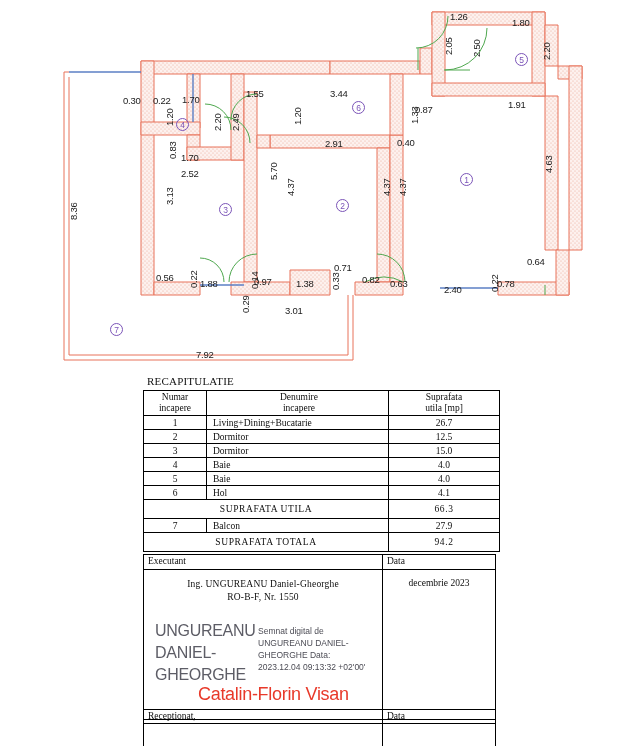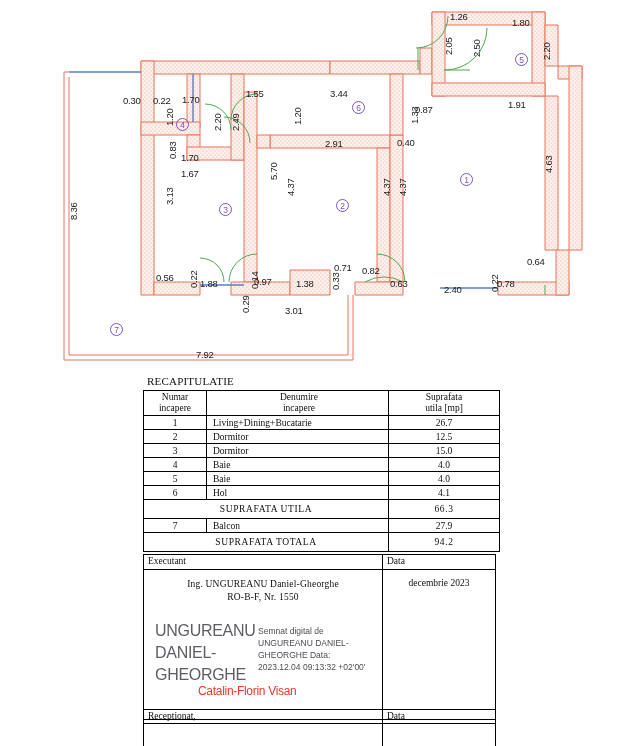--- a/index.html
+++ b/index.html
@@ -159,21 +159,21 @@
     font-family: "Liberation Sans", sans-serif;
     font-size: 8.5px;
     line-height: 12px;
     color: #4c4c55;
   }
   #sig-visan-name {
     position: absolute;
     left: 198px;
     top: 684px;
     font-family: "Liberation Sans", sans-serif;
-    font-size: 12px;
+    font-size: 18px;
     color: #e8392a;
     letter-spacing: -0.3px;
     white-space: nowrap;
   }
   #sig-visan-meta {
     position: absolute;
     left: 196px;
     top: 702px;
     font-family: "Liberation Sans", sans-serif;
     font-size: 13px;
@@ -311,21 +311,21 @@
 
     <div class="dimtext vert" style="left:68px; top:220px;">8.36</div>
     <div class="dimtext" style="left:196px; top:349px;">7.92</div>
 
     <div class="dimtext" style="left:123px; top:95px;">0.30</div>
     <div class="dimtext" style="left:153px; top:95px;">0.22</div>
     <div class="dimtext" style="left:182px; top:94px;">1.70</div>
     <div class="dimtext vert" style="left:164px; top:126px;">1.20</div>
     <div class="dimtext vert" style="left:167px; top:159px;">0.83</div>
     <div class="dimtext" style="left:181px; top:152px;">1.70</div>
-    <div class="dimtext" style="left:181px; top:168px;">1.67</div>
+    <div class="dimtext" style="left:181px; top:168px;">2.52</div>
     <div class="dimtext vert" style="left:212px; top:131px;">2.20</div>
     <div class="dimtext vert" style="left:230px; top:131px;">2.49</div>
 
     <div class="dimtext" style="left:246px; top:88px;">1.55</div>
     <div class="dimtext vert" style="left:292px; top:125px;">1.20</div>
     <div class="dimtext" style="left:330px; top:88px;">3.44</div>
     <div class="dimtext" style="left:415px; top:104px;">0.87</div>
     <div class="dimtext vert" style="left:409px; top:124px;">1.33</div>
     <div class="dimtext" style="left:325px; top:138px;">2.91</div>
     <div class="dimtext" style="left:397px; top:137px;">0.40</div>
@@ -347,21 +347,21 @@
     <div class="dimtext" style="left:156px; top:272px;">0.56</div>
     <div class="dimtext vert" style="left:188px; top:288px;">0.22</div>
     <div class="dimtext" style="left:200px; top:278px;">1.88</div>
     <div class="dimtext vert" style="left:240px; top:313px;">0.29</div>
     <div class="dimtext vert" style="left:249px; top:289px;">0.14</div>
     <div class="dimtext" style="left:254px; top:276px;">0.97</div>
     <div class="dimtext" style="left:285px; top:305px;">3.01</div>
     <div class="dimtext" style="left:296px; top:278px;">1.38</div>
     <div class="dimtext vert" style="left:330px; top:290px;">0.33</div>
     <div class="dimtext" style="left:334px; top:262px;">0.71</div>
-    <div class="dimtext" style="left:362px; top:265px;">0.82</div>
+    <div class="dimtext" style="left:362px; top:274px;">0.82</div>
     <div class="dimtext" style="left:390px; top:278px;">0.63</div>
     <div class="dimtext" style="left:444px; top:284px;">2.40</div>
     <div class="dimtext vert" style="left:489px; top:292px;">0.22</div>
     <div class="dimtext" style="left:497px; top:278px;">0.78</div>
     <div class="dimtext" style="left:527px; top:256px;">0.64</div>
   </div>
 
   <div id="recap-title">RECAPITULATIE</div>
 
   <div id="recap-wrap">

